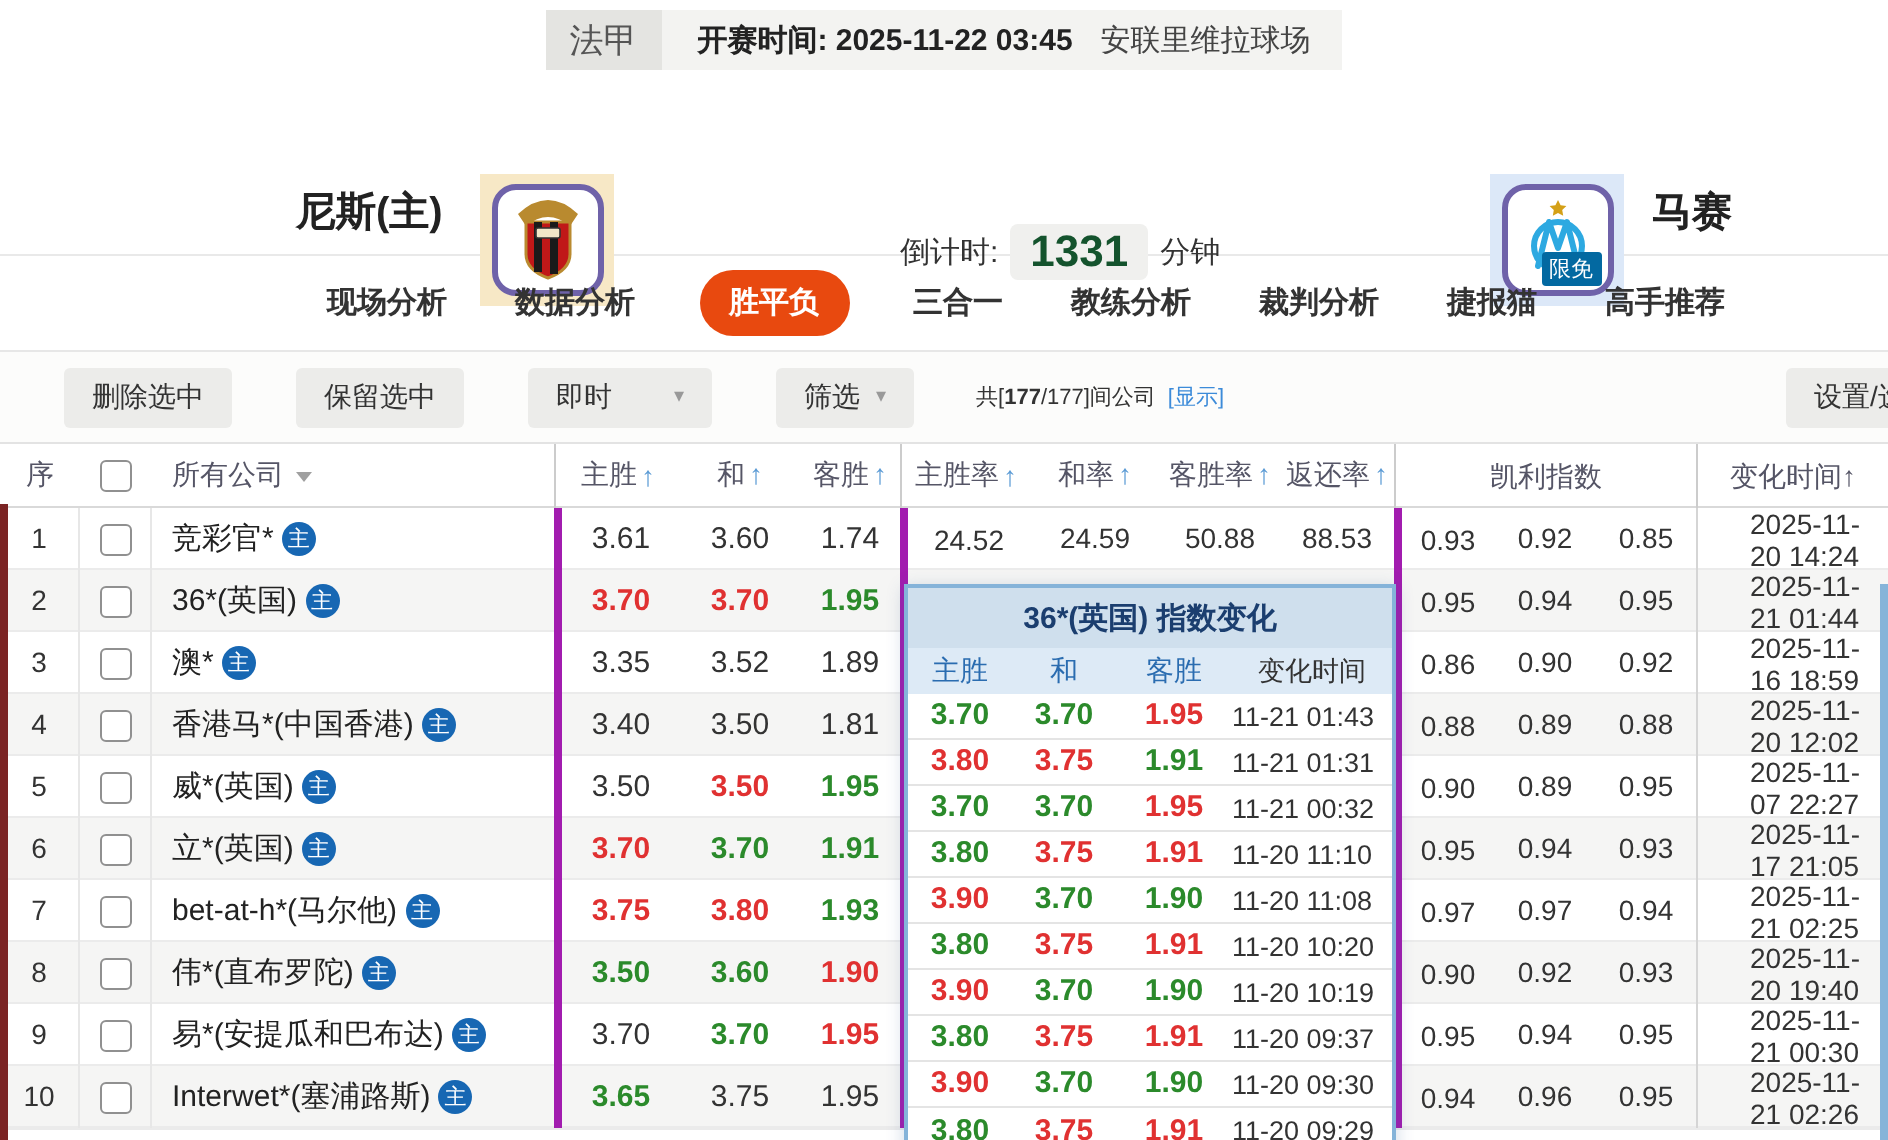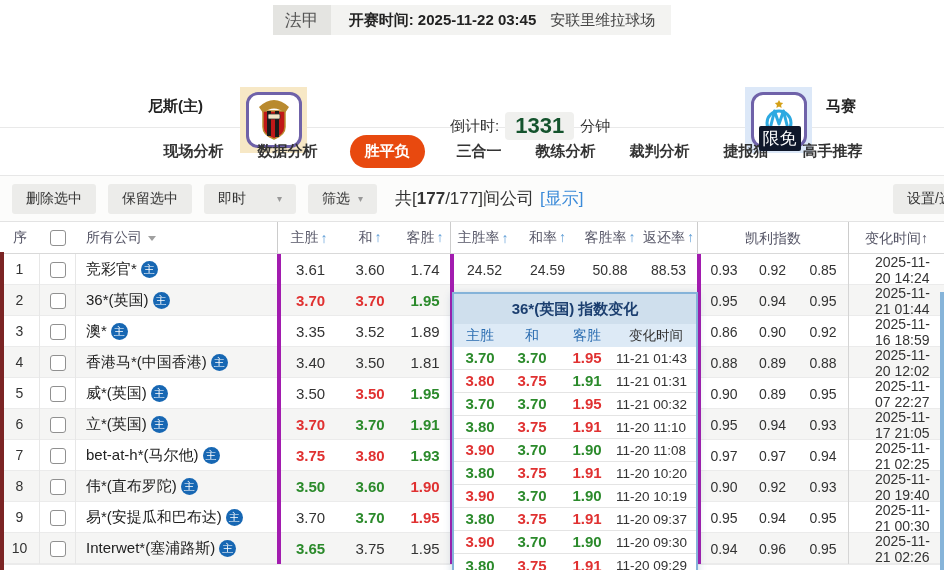--- a/index.html
+++ b/index.html
@@ -9,44 +9,44 @@
 
   
   .topbar { position:absolute; left:0; top:0; width:944px; height:40px; display:flex; justify-content:center; align-items:center; }
   .topbar-strip { display:flex; align-items:center; background:#f3f3f1; height:30px; font-size:15px; }
   .league-chip { background:#e4e4e1; color:#555; padding:0 12px; height:30px; display:flex; align-items:center; font-size:17px; }
   .kickoff { font-weight:bold; color:#222; padding:0 14px 0 18px; }
   .venue { color:#444; padding-right:16px; }
 
   
   .match { position:absolute; left:0; top:40px; width:944px; height:88px; border-bottom:1px solid #e9e9e9; }
-  .team-name { position:absolute; top:66px; font-size:15px; font-weight:bold; color:#222; transform:translateY(-50%); }
+  .team-name { position:absolute; top:66px; font-size:20px; font-weight:bold; color:#222; transform:translateY(-50%); }
   .home-name { left:148px; }
   .away-name { left:826px; }
   .badge-wrap { position:absolute; top:47px; width:67px; height:66px; display:flex; align-items:center; justify-content:center; }
   .home-badge-wrap { left:240px; background:#f7e8c6; }
   .away-badge-wrap { left:745px; background:#dce8f8; }
   .badge-inner { width:56px; height:56px; background:#fff; border:3px solid #6f62a9; border-radius:12px; display:flex; align-items:center; justify-content:center; }
   .countdown { position:absolute; left:450px; top:86px; transform:translateY(-50%); display:flex; align-items:center; font-size:15px; color:#333; }
   .countdown-value { margin:0 6px; background:#f0f0ee; border-radius:4px; padding:1px 10px; font-size:22px; font-weight:bold; color:#14532d; }
 
   
   .tabs { position:absolute; left:0; top:128px; width:944px; height:48px; display:flex; align-items:center; justify-content:center; gap:30px; padding-left:82px; border-bottom:1px solid #e7e7e7; }
   .tab { position:relative; font-size:15px; color:#333; font-weight:bold; cursor:pointer; padding:7px 2px; white-space:nowrap; }
   .tab.active { background:#e8490f; color:#ffffff; border-radius:17px; padding:7px 15px; }
-  .tab-badge { position:absolute; top:-9px; right:-30px; background:#0f172a; color:#fff; font-size:17px; font-weight:normal; padding:1px 4px; border-radius:2px; }
+  .tab-badge { position:absolute; top:-9px; right:-30px; background:#0369a1; color:#fff; font-size:11px; font-weight:normal; padding:1px 4px; border-radius:2px; }
   .tab-badge:empty { display:none; }
 
   
   .toolbar { position:absolute; left:0; top:176px; width:944px; height:46px; background:#fcfcfb; border-bottom:1px solid #e3e3e3; display:flex; align-items:center; padding-left:12px; }
-  .tbtn { background:#ececea; border:none; border-radius:3px; height:30px; padding:0 14px; font-size:14px; color:#333; margin-right:12px; display:inline-flex; align-items:center; cursor:pointer; font-family:inherit; }
+  .tbtn { background:#ececea; border:none; border-radius:3px; height:30px; padding:0 14px; font-size:14px; color:#333; margin-right:12px; display:inline-flex; align-items:center; cursor:pointer; font-family:inherit;margin-left:20px; }
   .tdrop { justify-content:space-between; }
   .drop-instant { width:92px; }
   .caret { color:#999; font-size:10px; margin-left:8px; }
-  .company-count { font-size:17px; color:#333; margin-left:6px; }
+  .company-count { font-size:11px; color:#333; margin-left:19px; }
   .company-count b { font-weight:bold; }
   .show-link { color:#3c8bd9; margin-left:6px; cursor:pointer; }
   .settings-btn { position:absolute; left:893px; top:8px; margin:0; width:90px; justify-content:flex-start; }
 
   
   .grid { display:grid; grid-template-columns:40px 36px 201px 63px 60px 50px 65px 65px 60px 57px 50px 51px 50px 96px; align-items:center; }
   .thead { position:absolute; left:0; top:222px; width:944px; height:32px; background:#fff; border-bottom:1px solid #d9d9d9; font-size:14px; color:#556; }
   .hc { text-align:center; }
   .hc .arrow { color:#5b9bd5; font-weight:bold; margin-left:2px; }
   .h-company { text-align:left; padding-left:10px; display:flex; align-items:center; }

